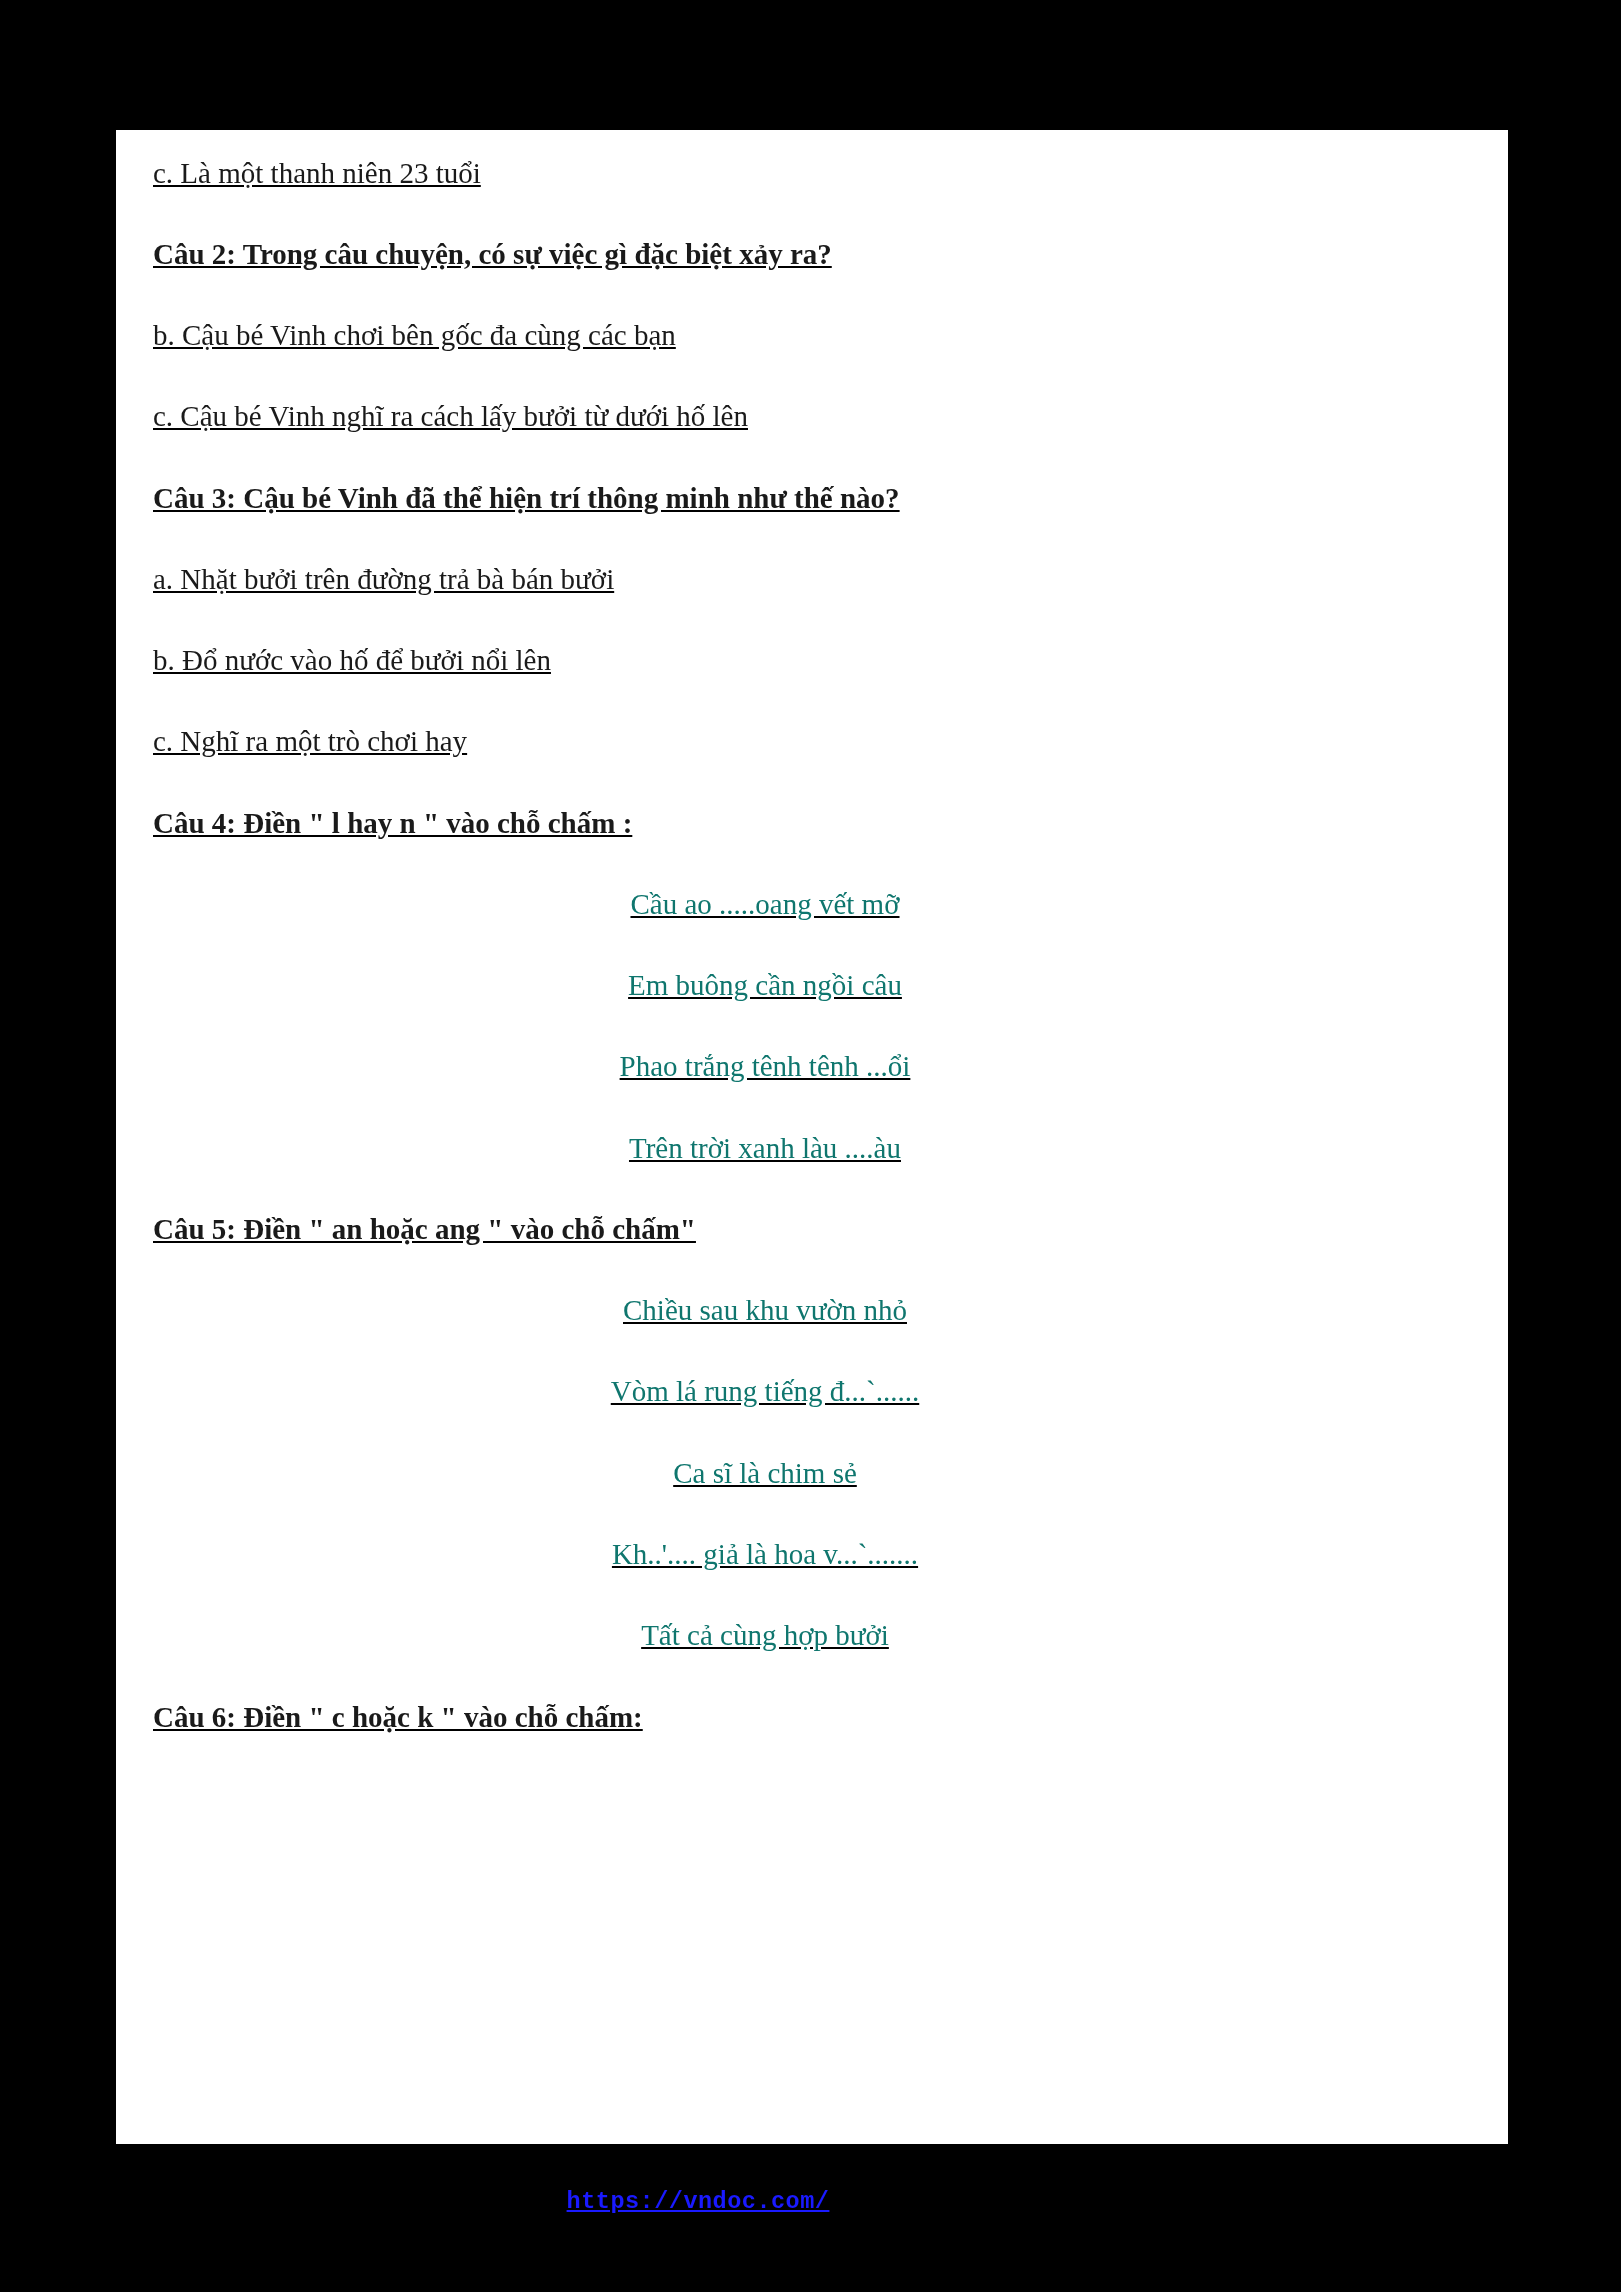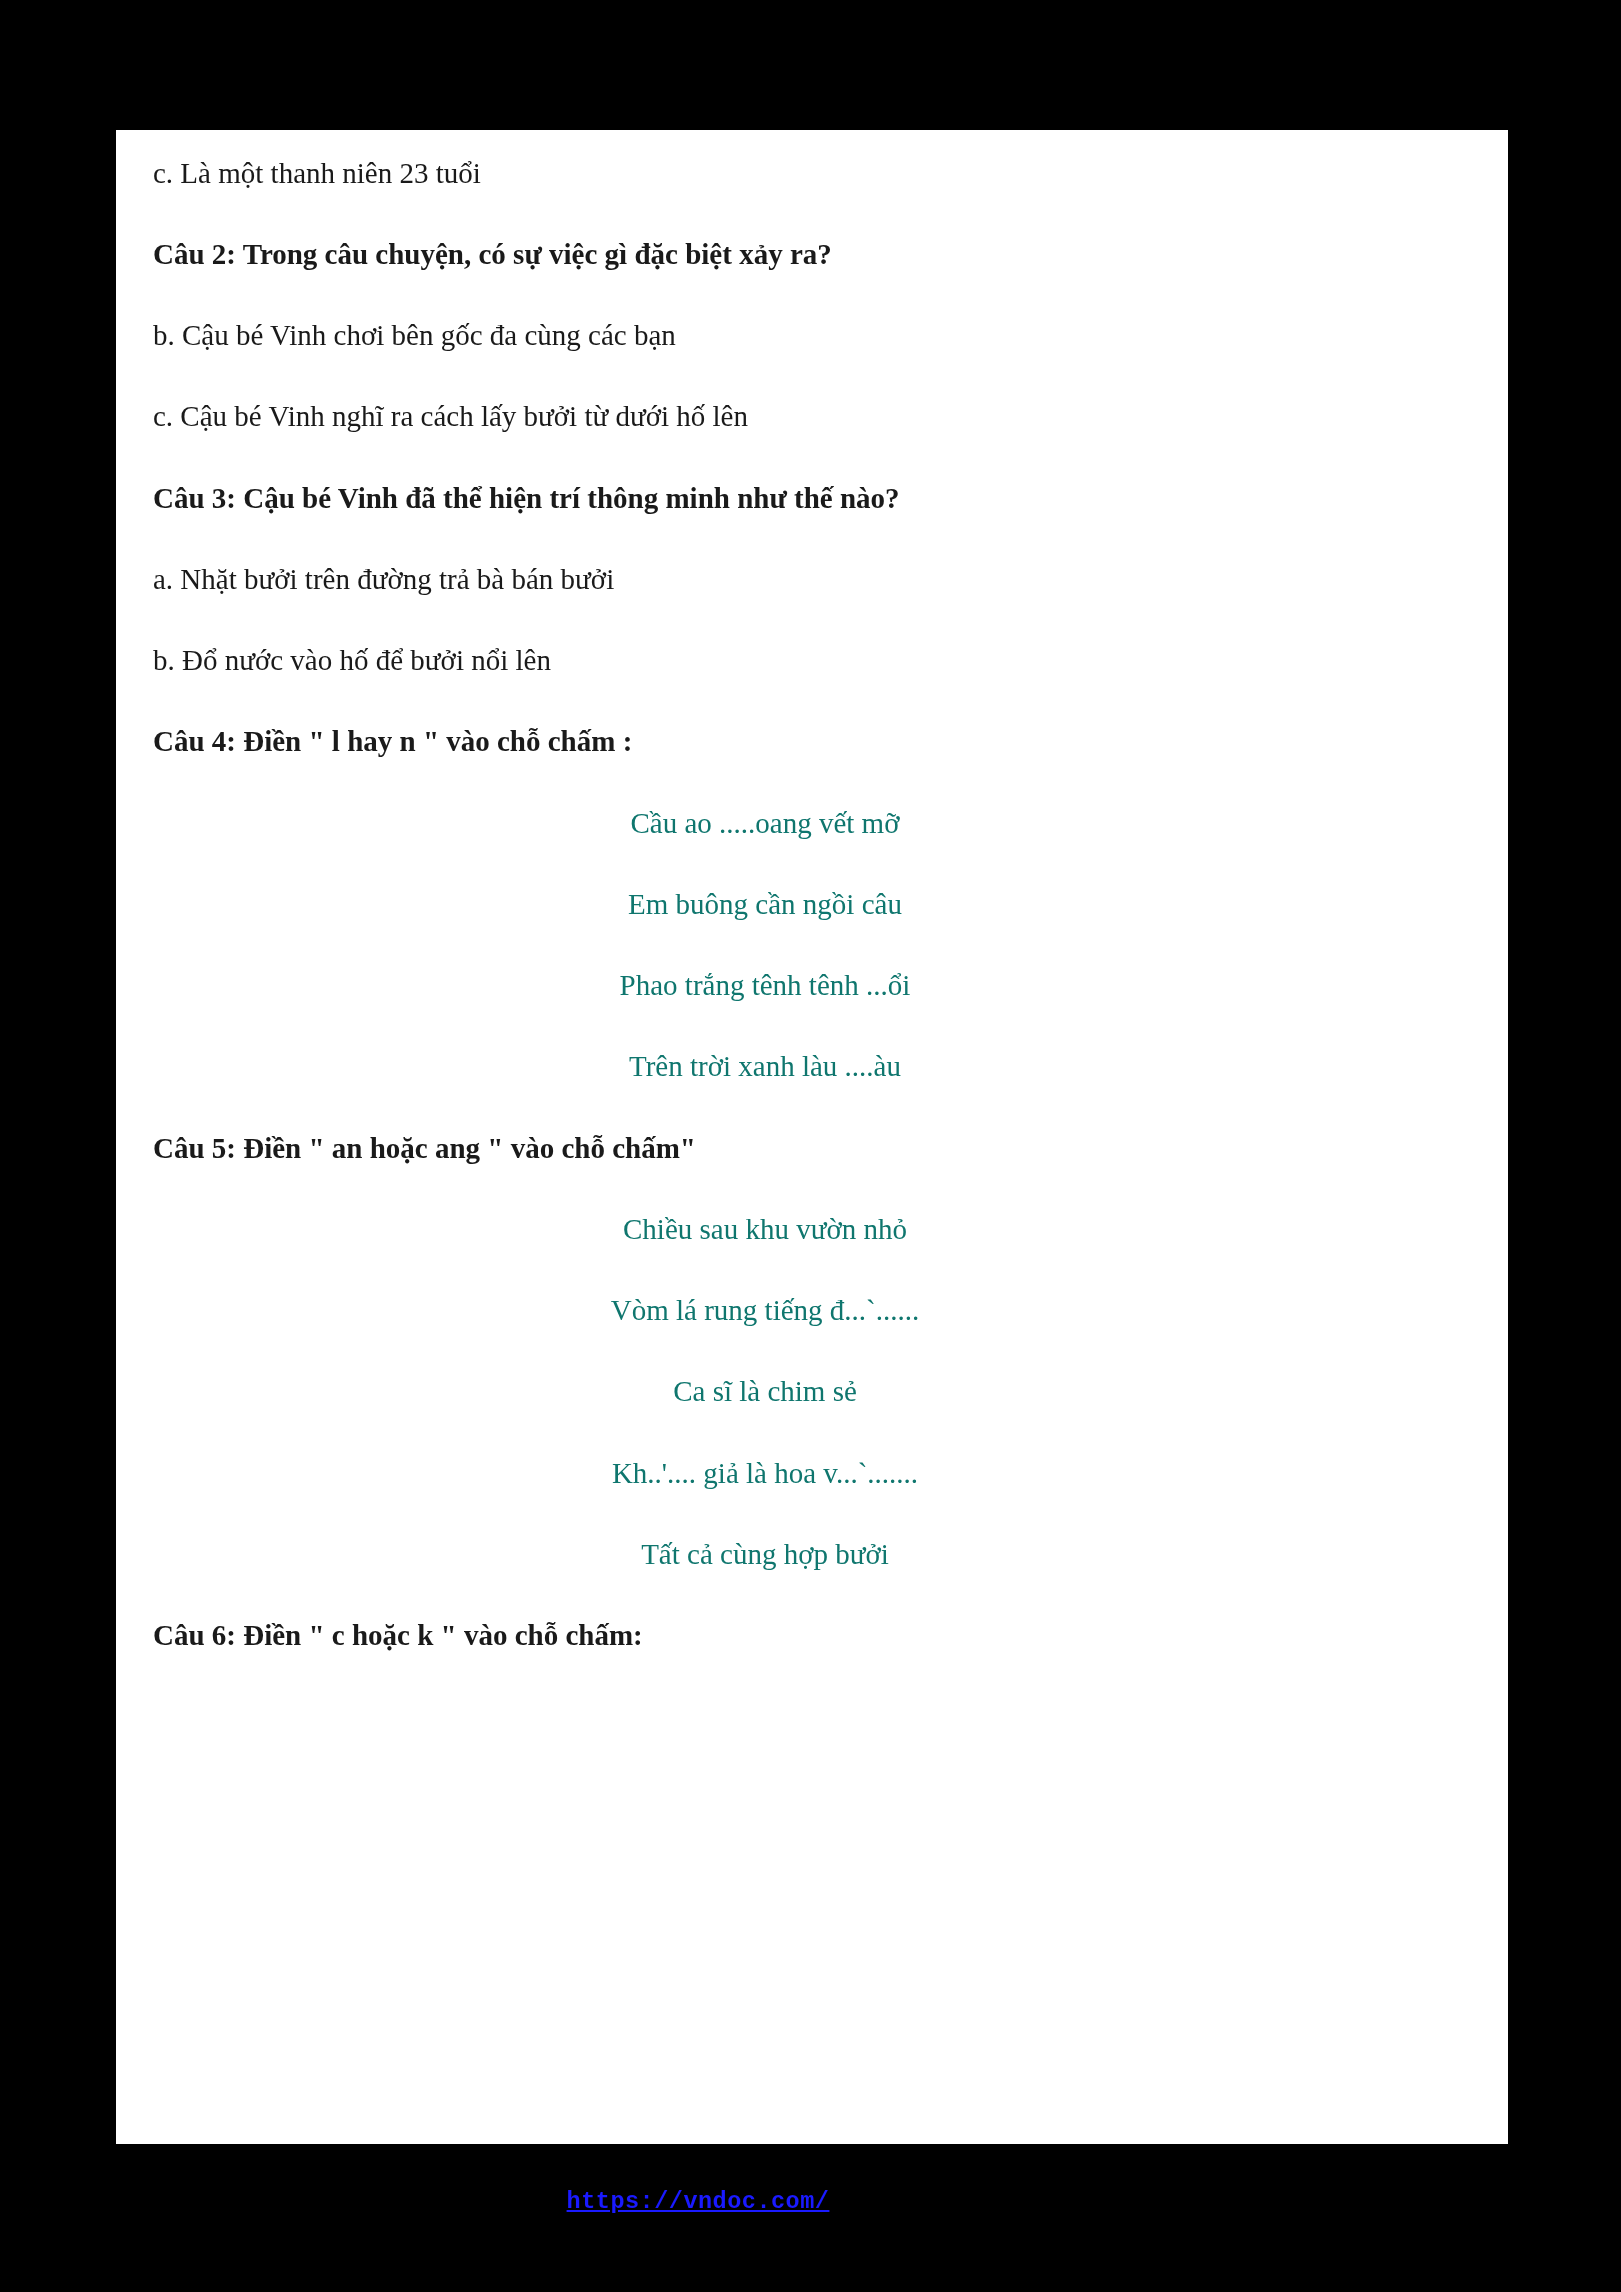--- a/index.html
+++ b/index.html
@@ -14,20 +14,21 @@
     position: relative;
     overflow: hidden;
   }
   .page {
     position: absolute;
     left: 116px;
     top: 130px;
     width: 1392px;
     height: 2014px;
     background: #ffffff;
+    text-decoration: underline;
   }
   .content {
     padding: 23.5px 0 0 0;
   }
   .line {
     font-size: 29px;
     line-height: 1.32;
     color: #1a1a1a;
     margin: 0 0 43px 0;
     padding: 0 35px 0 37px;
@@ -71,20 +72,21 @@
 <div class="page">
   <div class="content">
 
     <p class="line">c. Là một thanh niên 23 tuổi</p>
     <p class="line q">Câu 2: Trong câu chuyện, có sự việc gì đặc biệt xảy ra?</p>
     <p class="line">b. Cậu bé Vinh chơi bên gốc đa cùng các bạn</p>
     <p class="line">c. Cậu bé Vinh nghĩ ra cách lấy bưởi từ dưới hố lên</p>
     <p class="line q">Câu 3: Cậu bé Vinh đã thể hiện trí thông minh như thế nào?</p>
     <p class="line">a. Nhặt bưởi trên đường trả bà bán bưởi</p>
     <p class="line">b. Đổ nước vào hố để bưởi nổi lên</p>
+    <p class="line">c. Nghĩ ra một trò chơi hay</p>
     <p class="line q">Câu 4: Điền " l hay n " vào chỗ chấm :</p>
     <p class="poem">Cầu ao .....oang vết mỡ</p>
     <p class="poem">Em buông cần ngồi câu</p>
     <p class="poem">Phao trắng tênh tênh ...ổi</p>
     <p class="poem">Trên trời xanh làu ....àu</p>
     <p class="line q">Câu 5: Điền " an hoặc ang " vào chỗ chấm"</p>
     <p class="poem">Chiều sau khu vườn nhỏ</p>
     <p class="poem">Vòm lá rung tiếng đ...`......</p>
     <p class="poem">Ca sĩ là chim sẻ</p>
     <p class="poem">Kh..'.... giả là hoa v...`.......</p>

